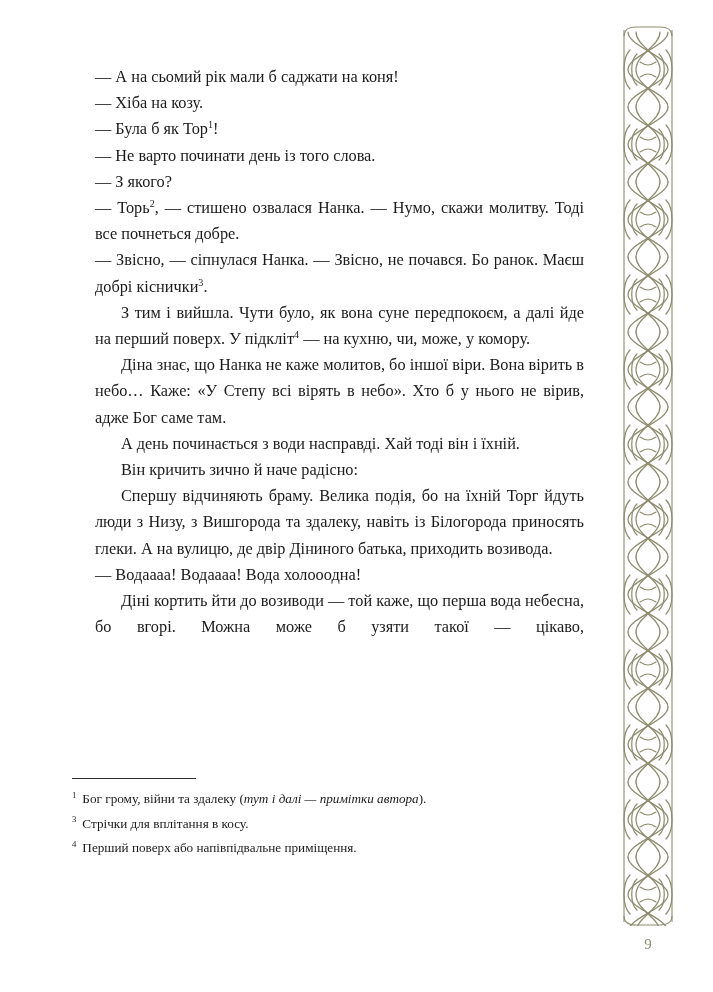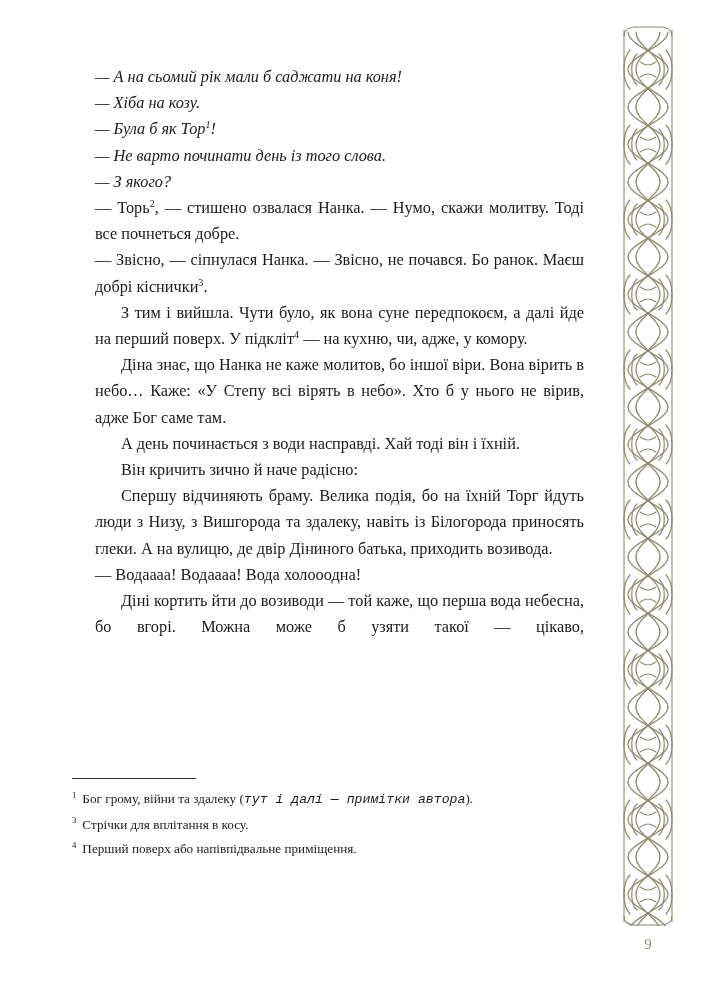--- a/index.html
+++ b/index.html
@@ -42,21 +42,20 @@
     text-indent: 26px;
     hyphens: manual;
   }
   .para.dialogue {
     text-indent: 0;
     padding-left: 0;
   }
   .para.dialogue > .dline {
     display: block;
     text-indent: 0;
-    font-style: italic;
   }
   
   .para.full-justify::after {
     content: "";
     display: inline-block;
     width: 100%;
   }
 
   sup.fn {
     font-size: 0.62em;
@@ -86,21 +85,20 @@
     text-indent: -17px;
   }
   .fn-item .fn-num {
     font-size: 0.66em;
     vertical-align: super;
     line-height: 0;
     margin-right: 6px;
   }
   .fn-item i {
     font-style: italic;
-    font-family: Liberation Mono, monospace;
   }
 
   
   .folio {
     position: absolute;
     left: 631px;
     top: 936px;
     width: 34px;
     text-align: center;
     font-size: 15px;
@@ -141,21 +139,21 @@
     <p class="para dialogue">
       <span class="dline">— Не варто починати день із того слова.</span>
       <span class="dline">— З якого?</span>
     </p>
 
     <p class="para dialogue"><span>— Торь</span><sup class="fn">2</sup><span>, — стишено озвалася Нанка. — Нумо, скажи молитву. Тоді все почнеться добре.</span></p>
 
 
     <p class="para dialogue"><span>— Звісно, — сіпнулася Нанка. — Звісно, не почався. Бо ранок. Маєш добрі кіснички</span><sup class="fn">3</sup><span>.</span></p>
 
-    <p class="para"><span>З тим і вийшла. Чути було, як вона суне передпокоєм, а далі йде на перший поверх. У підкліт</span><sup class="fn">4</sup><span> — на кухню, чи, адже, у комору.</span></p>
+    <p class="para"><span>З тим і вийшла. Чути було, як вона суне передпокоєм, а далі йде на перший поверх. У підкліт</span><sup class="fn">4</sup><span> — на кухню, чи, може, у комору.</span></p>
 
     <p class="para">Діна знає, що Нанка не каже молитов, бо іншої віри. Вона вірить в небо… Каже: «У Степу всі вірять в небо». Хто б у нього не вірив, адже Бог саме там.</p>
 
     <p class="para">А день починається з води насправді. Хай тоді він і їхній.</p>
 
     <p class="para">Він кричить зично й наче радісно:</p>
 
     <p class="para">Спершу відчиняють браму. Велика подія, бо на їхній Торг йдуть люди з Низу, з Вишгорода та здалеку, навіть із Білогорода приносять глеки. А на вулицю, де двір Діниного батька, приходить возивода.</p>
 
     <p class="para dialogue">— Водаааа! Водаааа! Вода холооодна!</p>

